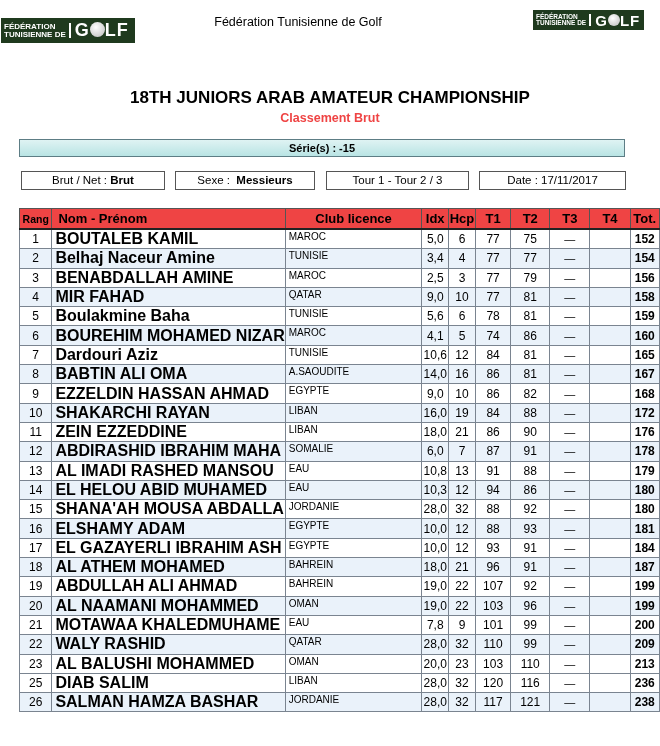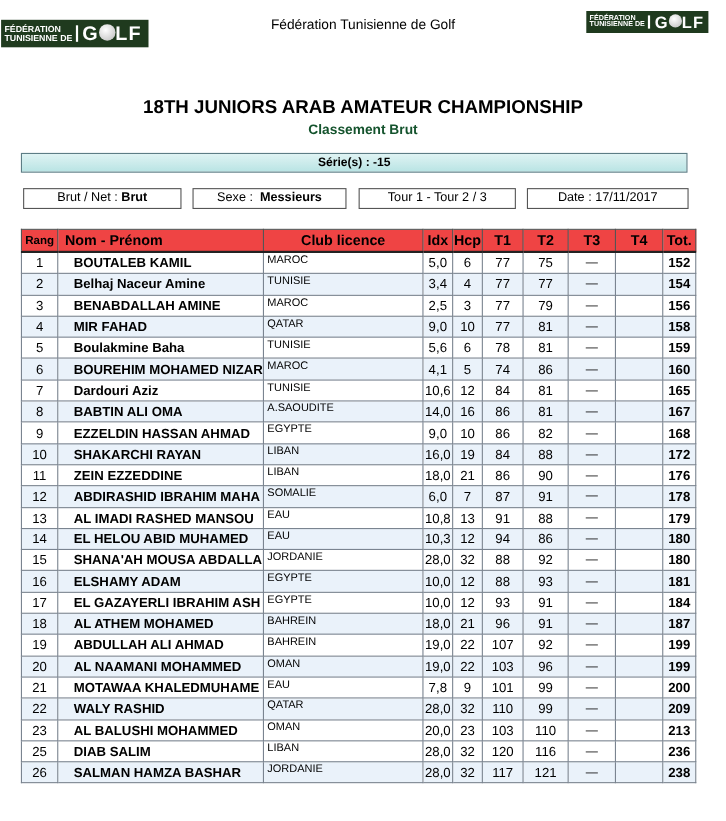--- a/index.html
+++ b/index.html
@@ -9,39 +9,39 @@
   .logo .golf { color:#fff; font-weight:bold; padding-left:4px; letter-spacing:1px; }
   .logo .golf .ball { display:inline-block; border-radius:50%; background:radial-gradient(circle at 40% 35%, #ffffff, #bbbbbb); vertical-align:middle; }
   #logo-left { left:1px; top:18px; width:134px; height:25px; }
   #logo-left .fed { font-size:8px; }
   #logo-left .golf { font-size:18px; }
   #logo-left .golf .ball { width:15px; height:15px; margin-top:-3px; }
   #logo-right { left:533px; top:10px; width:111px; height:20px; }
   #logo-right .fed { font-size:6.5px; }
   #logo-right .golf { font-size:15px; }
   #logo-right .golf .ball { width:12px; height:12px; margin-top:-3px; }
-  #header-title { position:absolute; left:0; width:660px; top:15px; text-align:center; font-size:12.5px; }
+  #header-title { position:absolute; left:0; width:596px; top:15px; text-align:center; font-size:12.5px; }
   #main-title { position:absolute; left:0; width:660px; top:88px; text-align:center; font-size:17px; font-weight:bold; }
-  #subtitle { position:absolute; left:0; width:660px; top:111px; text-align:center; font-size:12.5px; font-weight:bold; color:#14532d; }
+  #subtitle { position:absolute; left:0; width:660px; top:111px; text-align:center; font-size:12.5px; font-weight:bold; color:#ef4444; }
   #serie-bar { position:absolute; left:19px; top:139px; width:604px; height:16px; border:1px solid #5d7d85; background:linear-gradient(#dff3f3, #b9e4e4); text-align:center; font-size:11px; font-weight:bold; line-height:16px; }
   .info-box { position:absolute; top:171px; height:17px; border:1px solid #555; background:#fff; font-size:11.5px; line-height:17px; text-align:center; }
   .info-box b { font-weight:bold; }
   #box-brut { left:21px; width:142px; }
   #box-sexe { left:175px; width:138px; }
   #box-tour { left:326px; width:141px; }
   #box-date { left:479px; width:145px; }
   table#results { position:absolute; left:19px; top:208px; border-collapse:collapse; font-size:12px; }
   #results th { background:#ef4444; border:1px solid #555; height:19px; font-weight:bold; font-size:13px; padding:0; }
   #results th.rang { font-size:10.5px; }
   #results th.nom { text-align:left; padding-left:6px; }
   #results td { border:1px solid #7a8490; height:18.3px; padding:0; text-align:center; line-height:18px; white-space:nowrap; overflow:hidden; }
   #results tr.even td { background:#eaf2fa; }
   #results tr.odd td { background:#ffffff; }
   #results tr.first td { border-top:2px solid #222; }
-  #results td.nom { text-align:left; padding-left:14px; font-weight:bold; font-size:12px; }
+  #results td.nom { text-align:left; padding-left:3px; font-weight:bold; font-size:16px; }
   #results td.club { text-align:left; padding-left:3px; font-size:10px; vertical-align:top; line-height:13px; }
   #results td.tot { font-weight:bold; }
   #results td.t3 { font-size:11px; }
 </style>
 </head>
 <body>
 
 <div class="logo" id="logo-left">
   <div class="fed">
     <div>FÉDÉRATION</div>

